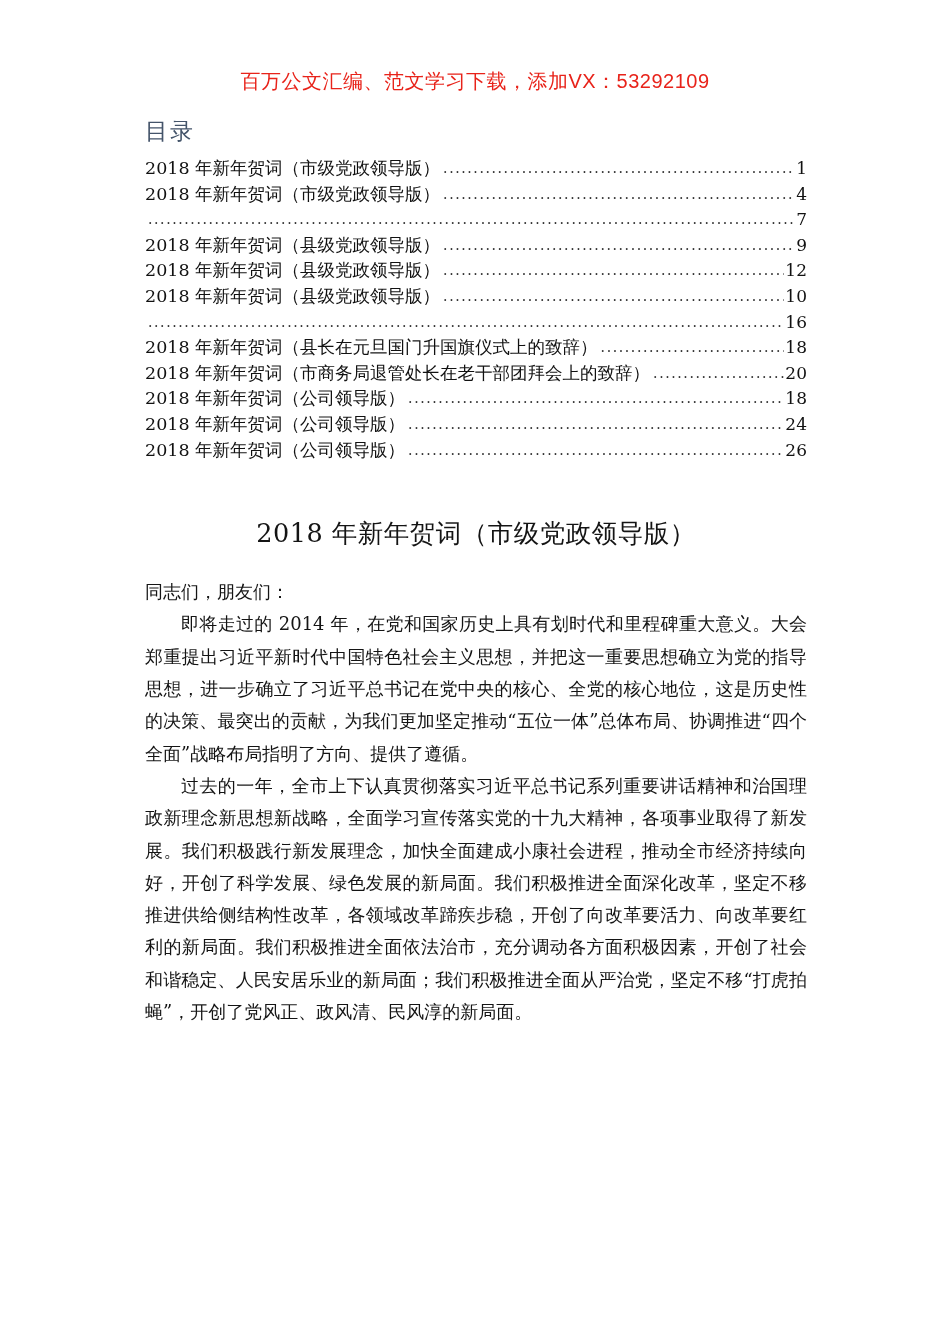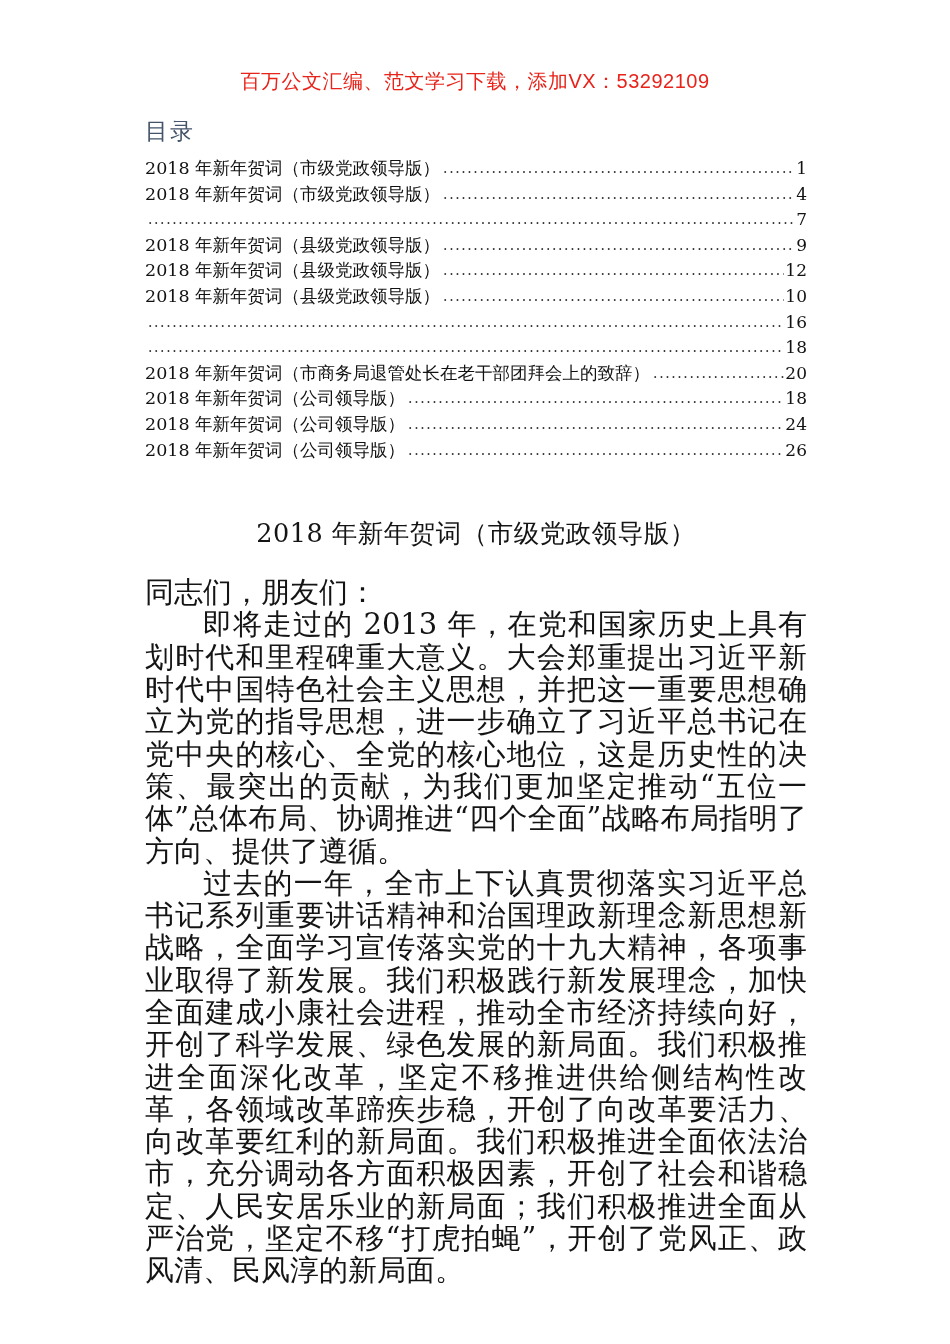--- a/index.html
+++ b/index.html
@@ -113,21 +113,21 @@
     letter-spacing: 0.5px;
     color: #141414;
   }
 
   .article-body {
     margin-top: 26px;
   }
 
   .para {
     margin: 0;
-    font-size: 29px;
+    font-size: 18px;
     line-height: 32.3px;
     text-align: justify;
     text-justify: inter-character;
     letter-spacing: 0px;
     color: #141414;
   }
 
   .para.indent {
     text-indent: 2em;
   }
@@ -171,20 +171,21 @@
       <li class="toc-entry">
         <span class="toc-label">2018 年新年贺词（县级党政领导版）</span>
         <span class="toc-dots">...........................................................................................................................................</span>
         <span class="toc-page">10</span>
       </li>
       <li class="toc-entry">
         <span class="toc-dots">...........................................................................................................................................</span>
         <span class="toc-page">16</span>
       </li>
       <li class="toc-entry">
+        <span class="toc-label">2018 年新年贺词（县长在元旦国门升国旗仪式上的致辞）</span>
         <span class="toc-dots">...........................................................................................................................................</span>
         <span class="toc-page">18</span>
       </li>
       <li class="toc-entry">
         <span class="toc-label">2018 年新年贺词（市商务局退管处长在老干部团拜会上的致辞）</span>
         <span class="toc-dots">...........................................................................................................................................</span>
         <span class="toc-page">20</span>
       </li>
       <li class="toc-entry">
         <span class="toc-label">2018 年新年贺词（公司领导版）</span>
@@ -200,18 +201,18 @@
         <span class="toc-label">2018 年新年贺词（公司领导版）</span>
         <span class="toc-dots">...........................................................................................................................................</span>
         <span class="toc-page">26</span>
       </li>
     </ul>
 
     <h2 class="article-title">2018 年新年贺词（市级党政领导版）</h2>
 
     <div class="article-body">
       <p class="para">同志们，朋友们：</p>
-      <p class="para indent">即将走过的 2013 年，在党和国家历史上具有划时代和里程碑重大意义。大会郑重提出习近平新时代中国特色社会主义思想，并把这一重要思想确立为党的指导思想，进一步确立了习近平总书记在党中央的核心、全党的核心地位，这是历史性的决策、最突出的贡献，为我们更加坚定推动“五位一体”总体布局、协调推进“四个全面”战略布局指明了方向、提供了遵循。</p>
+      <p class="para indent">即将走过的 2014 年，在党和国家历史上具有划时代和里程碑重大意义。大会郑重提出习近平新时代中国特色社会主义思想，并把这一重要思想确立为党的指导思想，进一步确立了习近平总书记在党中央的核心、全党的核心地位，这是历史性的决策、最突出的贡献，为我们更加坚定推动“五位一体”总体布局、协调推进“四个全面”战略布局指明了方向、提供了遵循。</p>
       <p class="para indent">过去的一年，全市上下认真贯彻落实习近平总书记系列重要讲话精神和治国理政新理念新思想新战略，全面学习宣传落实党的十九大精神，各项事业取得了新发展。我们积极践行新发展理念，加快全面建成小康社会进程，推动全市经济持续向好，开创了科学发展、绿色发展的新局面。我们积极推进全面深化改革，坚定不移推进供给侧结构性改革，各领域改革蹄疾步稳，开创了向改革要活力、向改革要红利的新局面。我们积极推进全面依法治市，充分调动各方面积极因素，开创了社会和谐稳定、人民安居乐业的新局面；我们积极推进全面从严治党，坚定不移“打虎拍蝇”，开创了党风正、政风清、民风淳的新局面。</p>
     </div>
 
   </div>
 </div>
 
 </body></html>

